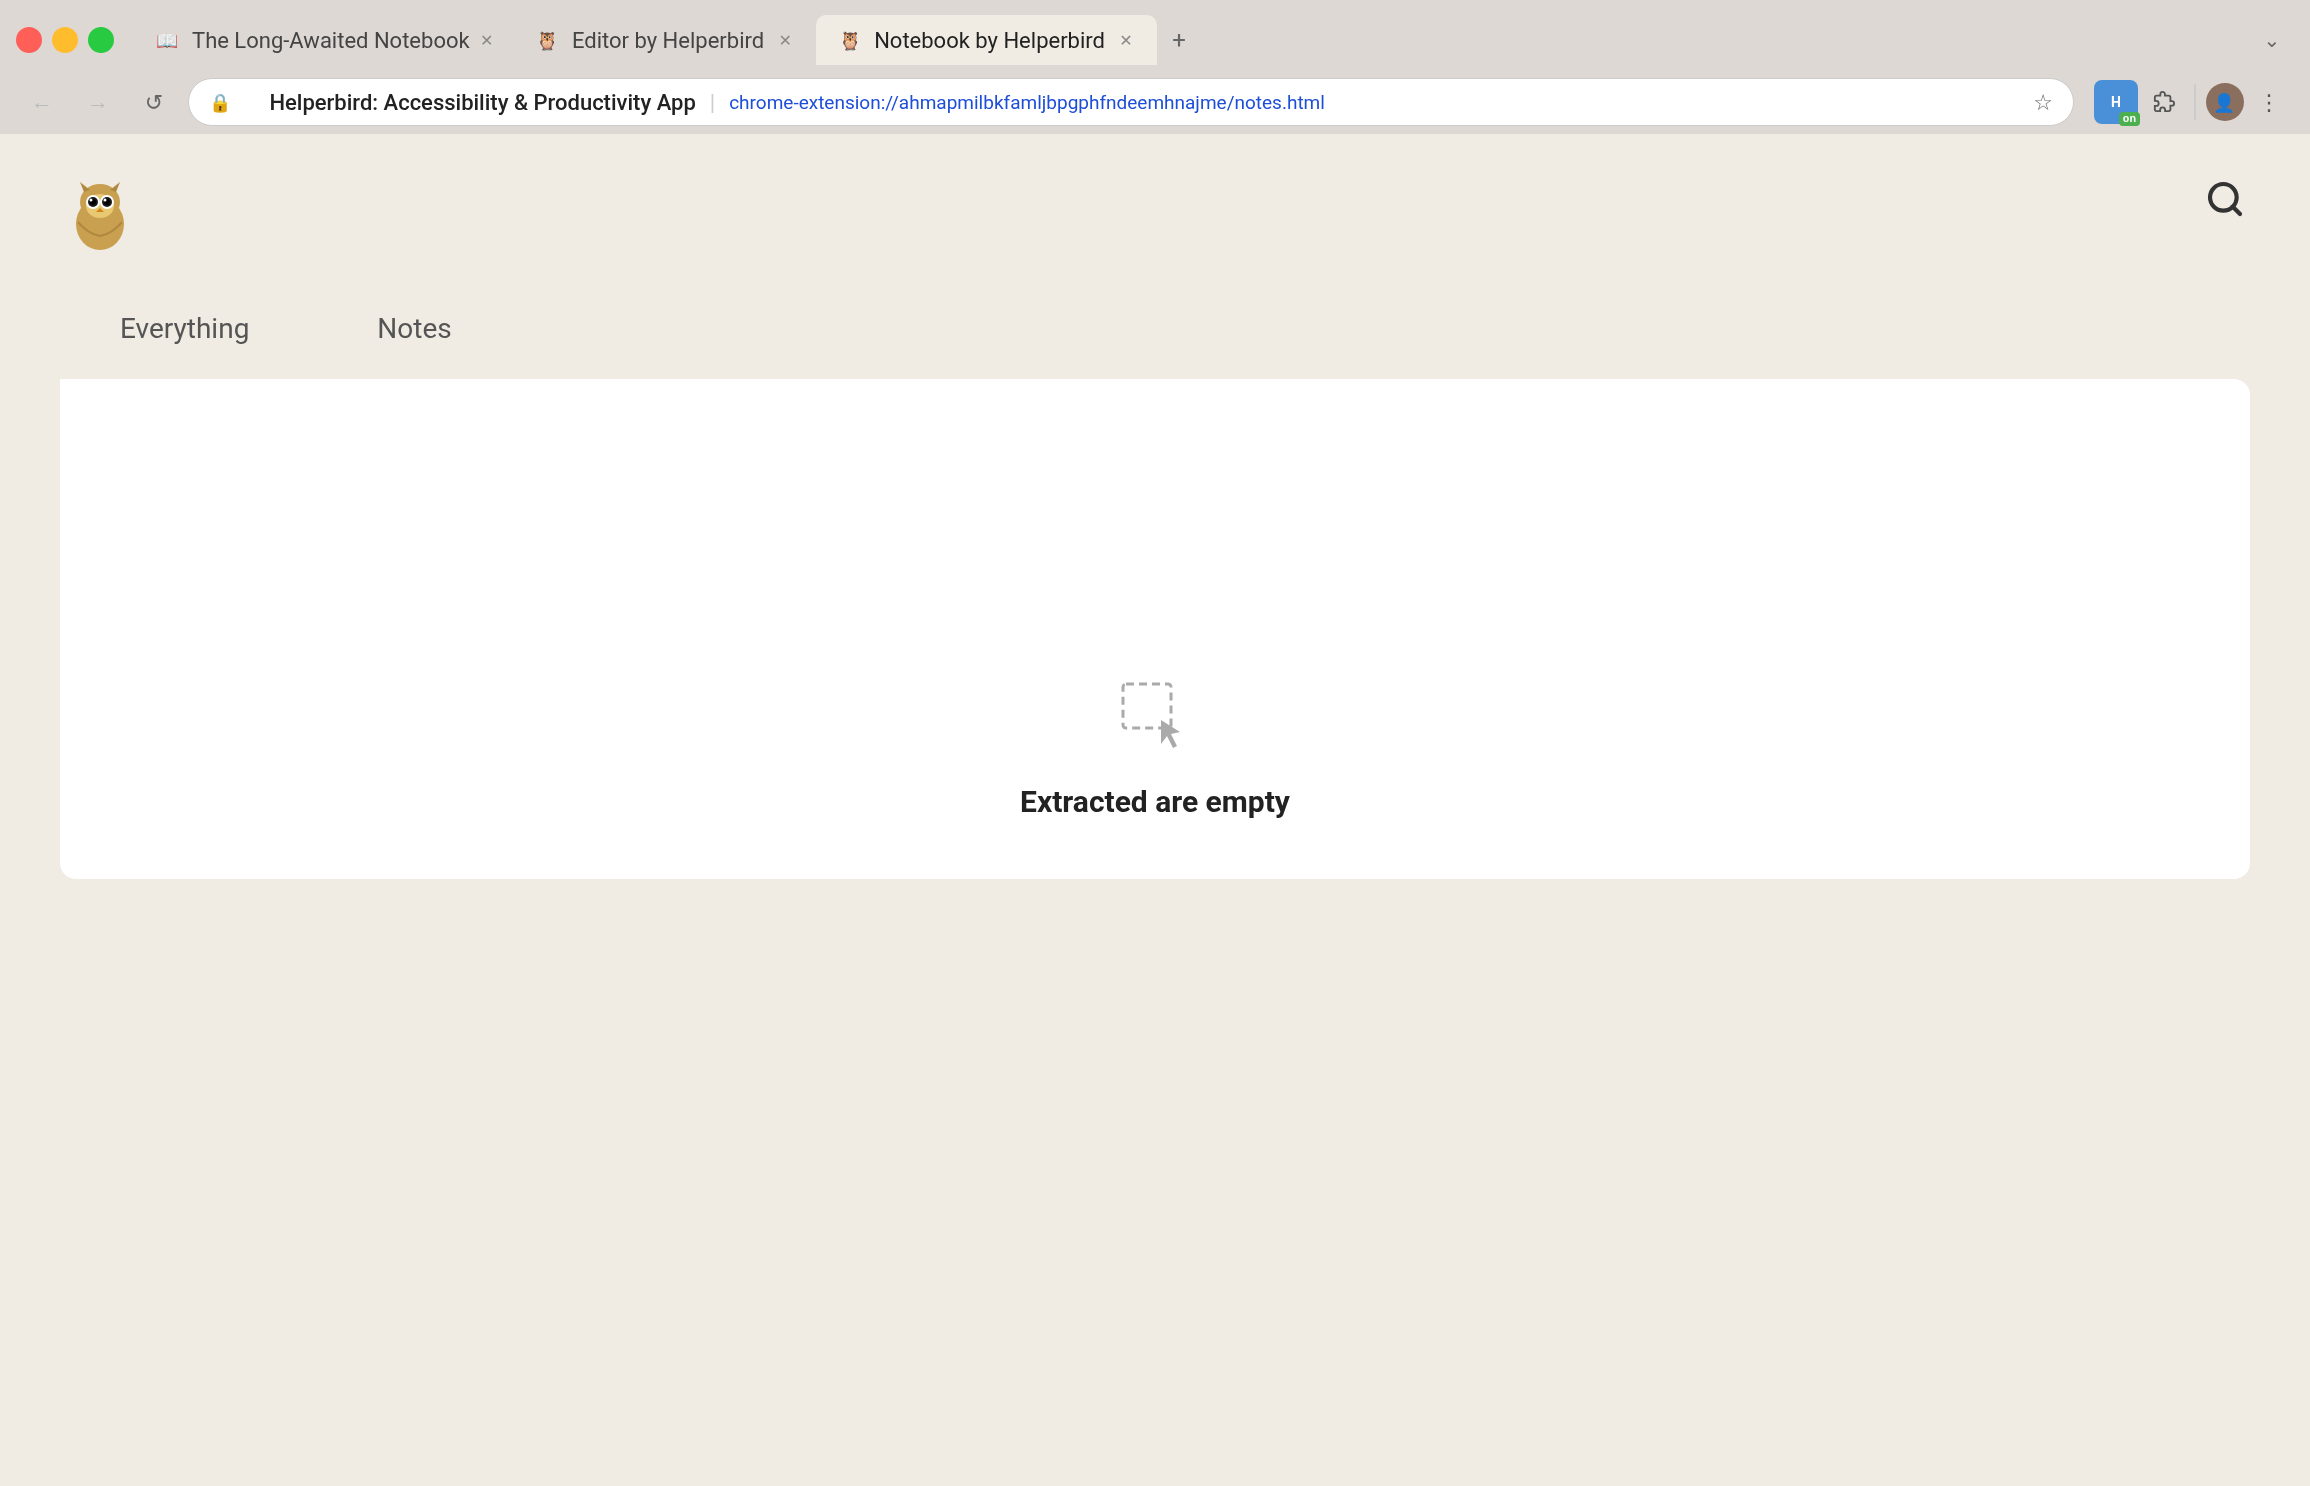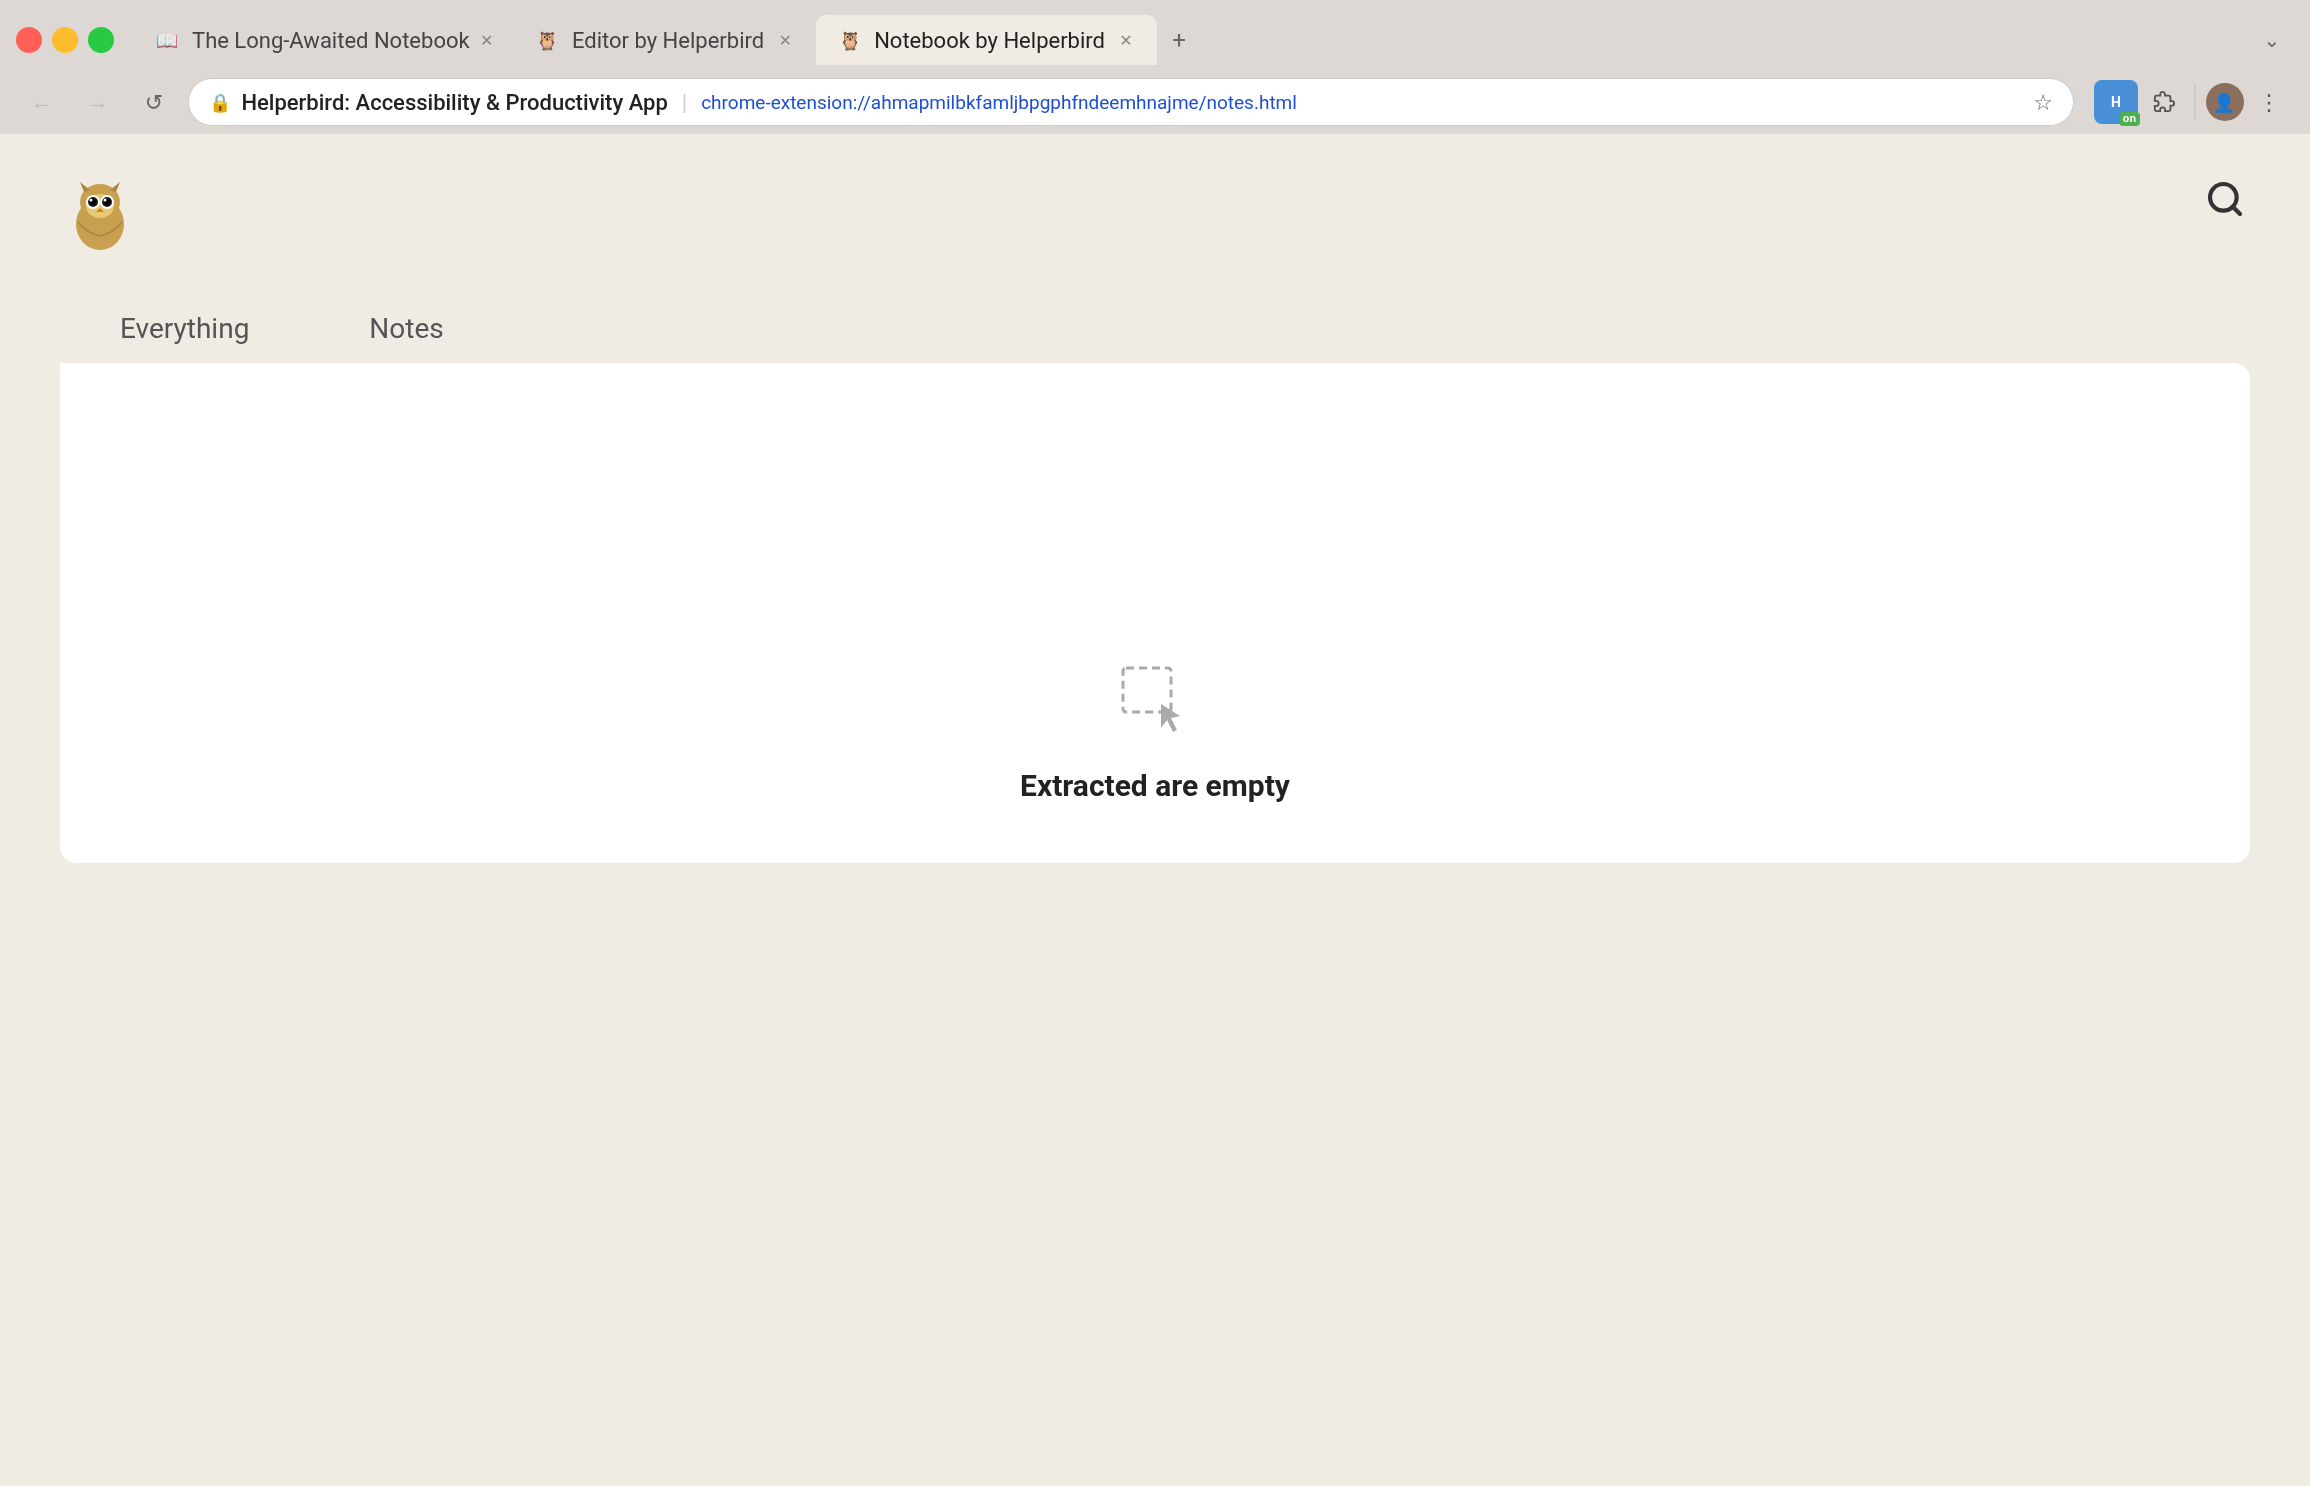--- a/index.html
+++ b/index.html
@@ -155,20 +155,21 @@
       height: 48px;
       gap: 10px;
       font-size: 22px;
       color: #333;
       border: 1px solid #ccc;
     }
 
     .address-bar .site-name {
       color: #222;
       font-weight: 500;
+      margin-left: 28px;
     }
 
     .address-bar .url-path {
       color: #1d4ed8;
       font-size: 19px;
     }
 
     .address-bar-icons {
       display: flex;
       align-items: center;
@@ -255,22 +256,22 @@
       align-items: center;
       justify-content: center;
       cursor: pointer;
       color: #333;
     }
 
     
     .tabs-container {
       display: flex;
       align-items: center;
-      gap: 0;
-      margin-bottom: 0;
+      gap: 8px;
+      margin-bottom: 16px;
     }
 
     .tab-item {
       padding: 18px 60px;
       font-size: 28px;
       color: #555;
       cursor: pointer;
       border-radius: 12px 12px 0 0;
       white-space: nowrap;
       font-weight: 400;

